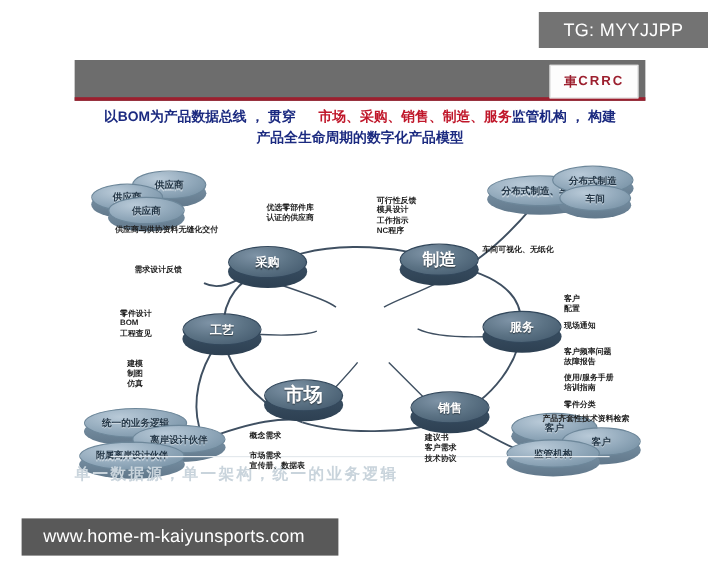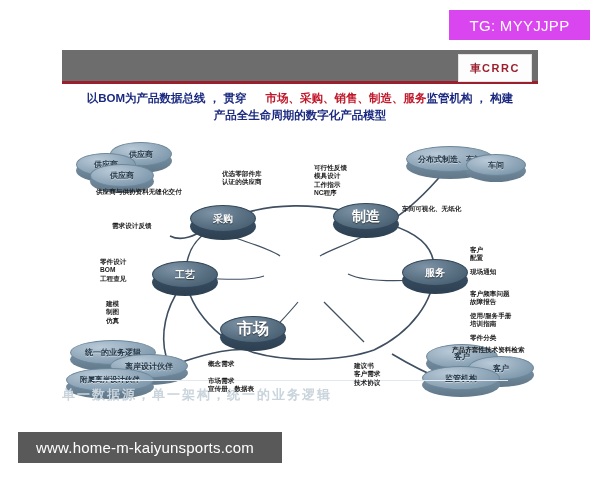--- a/index.html
+++ b/index.html
@@ -6,21 +6,21 @@
   body{
     width:600px;height:480px;overflow:hidden;
     background:#ffffff;
     font-family:"Liberation Sans","DejaVu Sans",sans-serif;
     position:relative;
   }
 
   
   .tag-topright{
     position:absolute;top:10px;left:449px;width:141px;height:30px;
-    background:#d946ef;color:#fff;
+    background:#737373;color:#fff;
     font-size:15px;letter-spacing:.3px;
     display:flex;align-items:center;justify-content:center;
     z-index:60;
   }
   .tag-bottomleft{
     position:absolute;left:18px;top:432px;width:264px;height:31px;
     background:#595959;color:#fff;
     font-size:15px;letter-spacing:.2px;
     display:flex;align-items:center;padding-left:18px;box-sizing:border-box;
     z-index:60;
@@ -194,20 +194,24 @@
     </div>
     <div class="disc light" style="left:28px;top:114px;width:64px;height:23px;font-size:8px;">
       <div class="side"></div>
       <div class="top">供应商</div>
     </div>
 
     <div class="disc light" style="left:344px;top:96px;width:88px;height:26px;font-size:8px;">
       <div class="side"></div>
       <div class="top">分布式制造、车间</div>
     </div>
+    <div class="disc light" style="left:398px;top:88px;width:68px;height:24px;font-size:8px;">
+      <div class="side"></div>
+      <div class="top">分布式制造</div>
+    </div>
     <div class="disc light" style="left:404px;top:104px;width:60px;height:22px;font-size:8px;">
       <div class="side"></div>
       <div class="top">车间</div>
     </div>
 
     <div class="disc light" style="left:8px;top:290px;width:86px;height:25px;font-size:8px;">
       <div class="side"></div>
       <div class="top">统一的业务逻辑</div>
     </div>
     <div class="disc light" style="left:48px;top:304px;width:78px;height:24px;font-size:8px;">
@@ -241,20 +245,24 @@
     <div class="disc" style="left:271px;top:153px;width:66px;height:27px;font-size:14px;">
       <div class="side"></div>
       <div class="top">制造</div>
     </div>
 
     <div class="disc" style="left:340px;top:209px;width:66px;height:27px;font-size:10px;">
       <div class="side"></div>
       <div class="top">服务</div>
     </div>
 
+    <div class="disc" style="left:280px;top:276px;width:66px;height:27px;font-size:10px;">
+      <div class="side"></div>
+      <div class="top">销售</div>
+    </div>
 
     <div class="disc" style="left:158px;top:266px;width:66px;height:27px;font-size:16px;">
       <div class="side"></div>
       <div class="top">市场</div>
     </div>
 
     <div class="disc" style="left:90px;top:211px;width:66px;height:27px;font-size:10px;">
       <div class="side"></div>
       <div class="top">工艺</div>
     </div>

